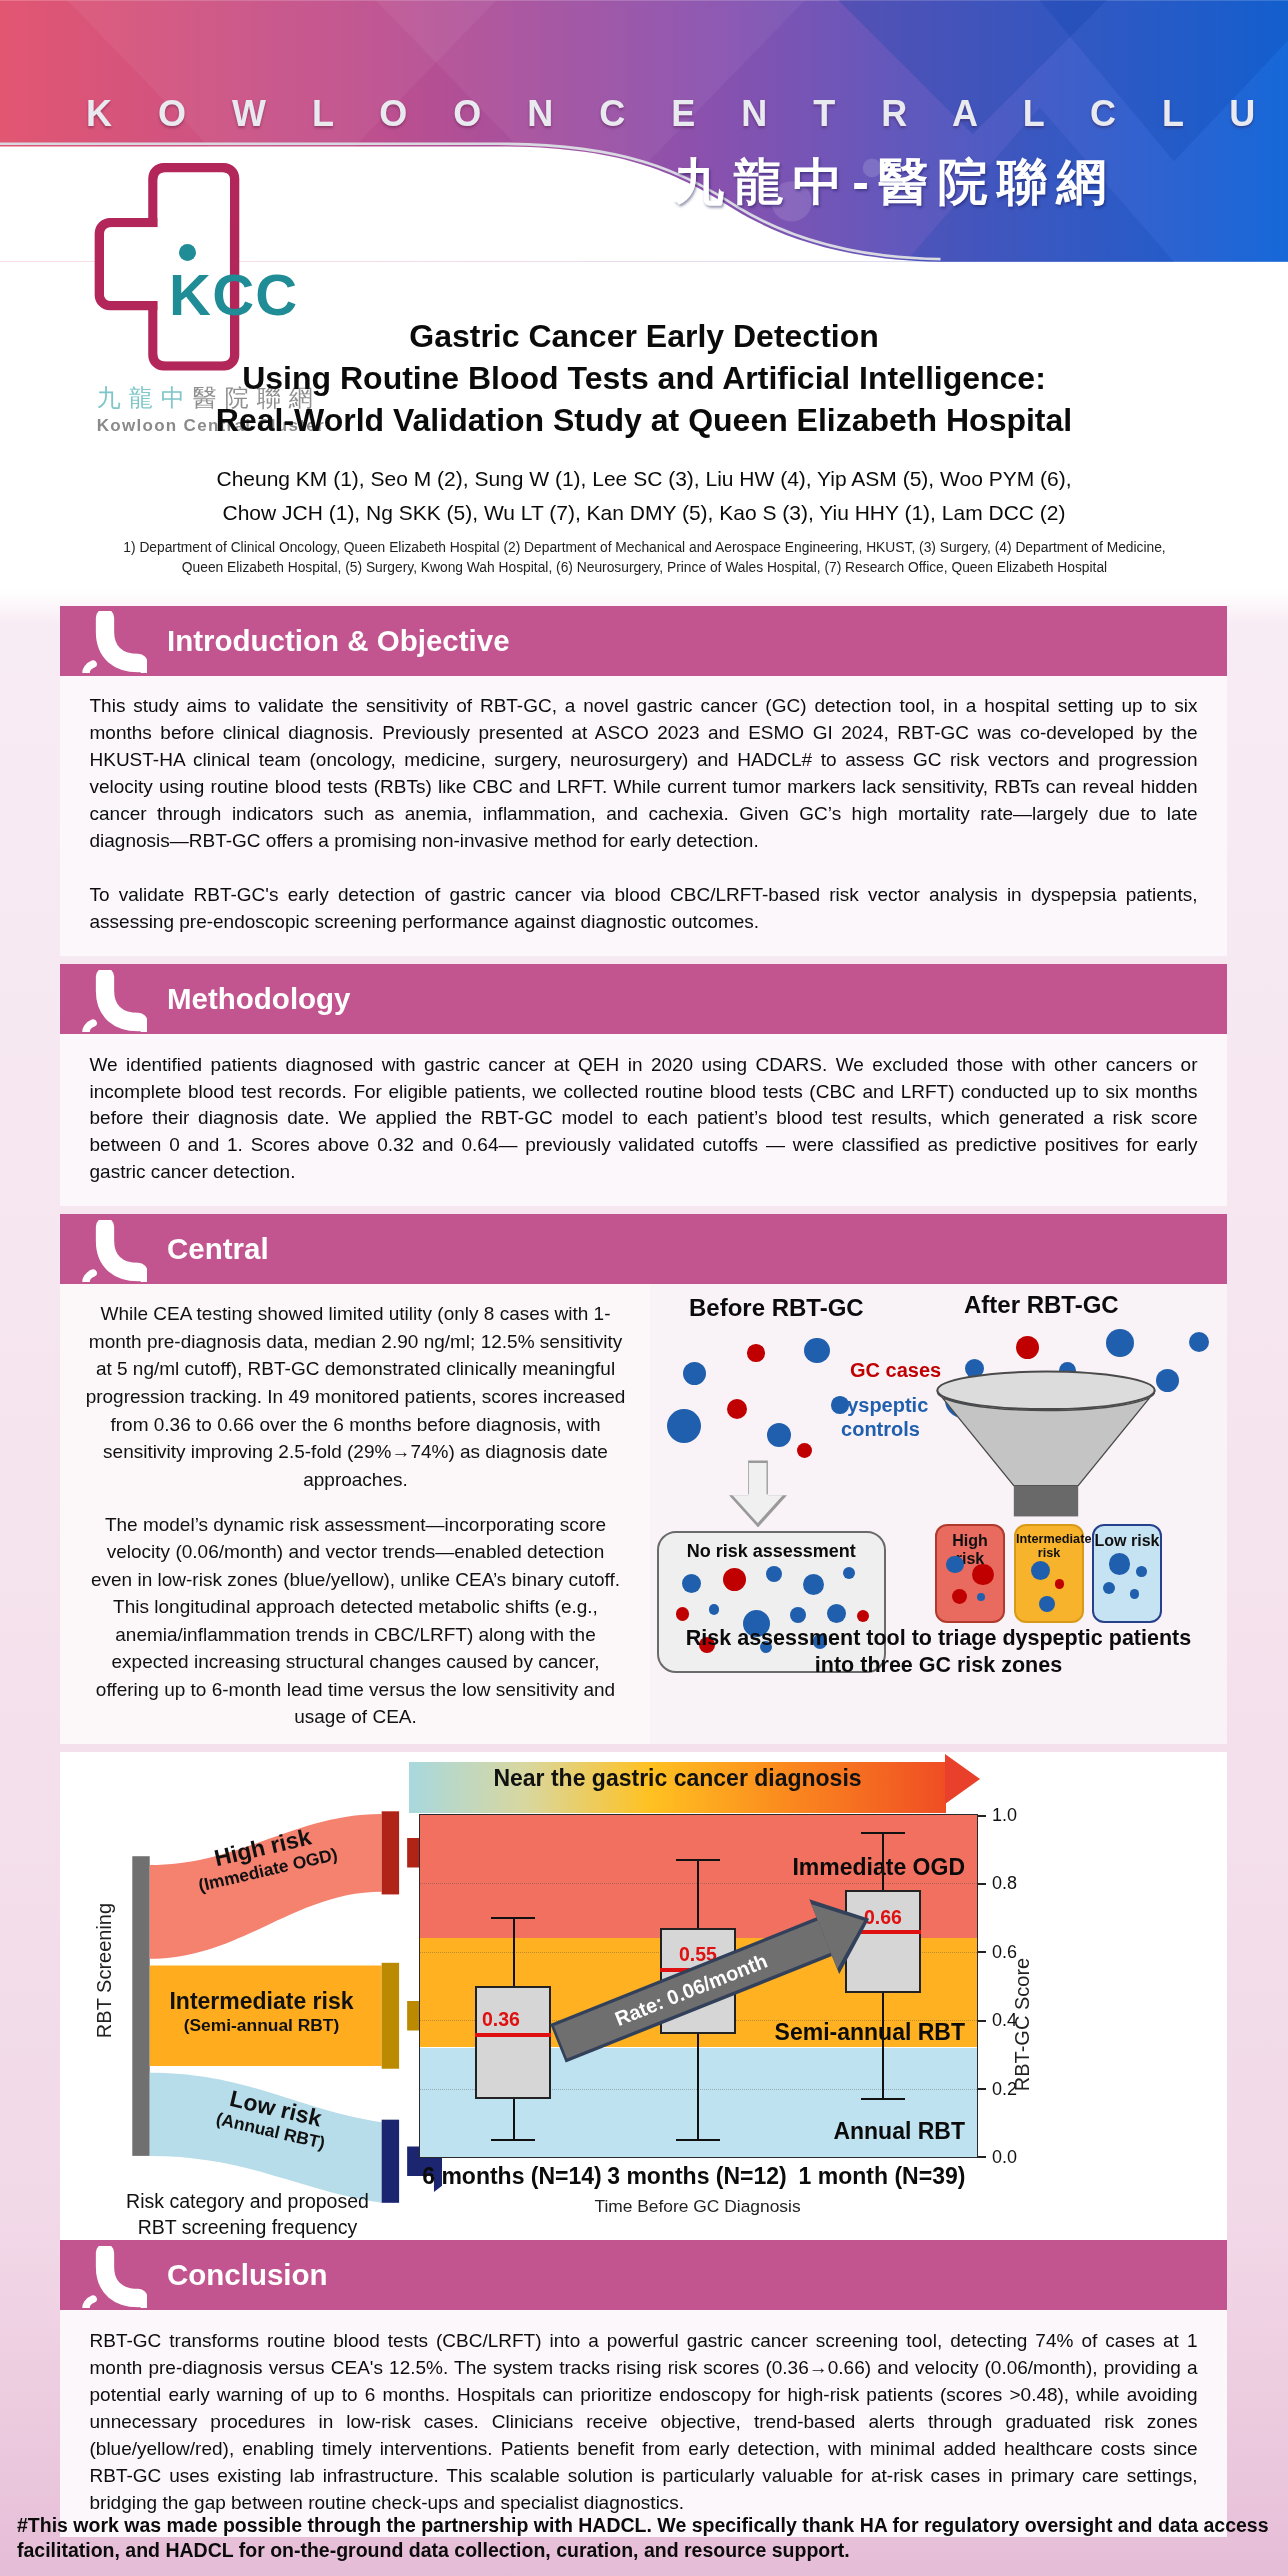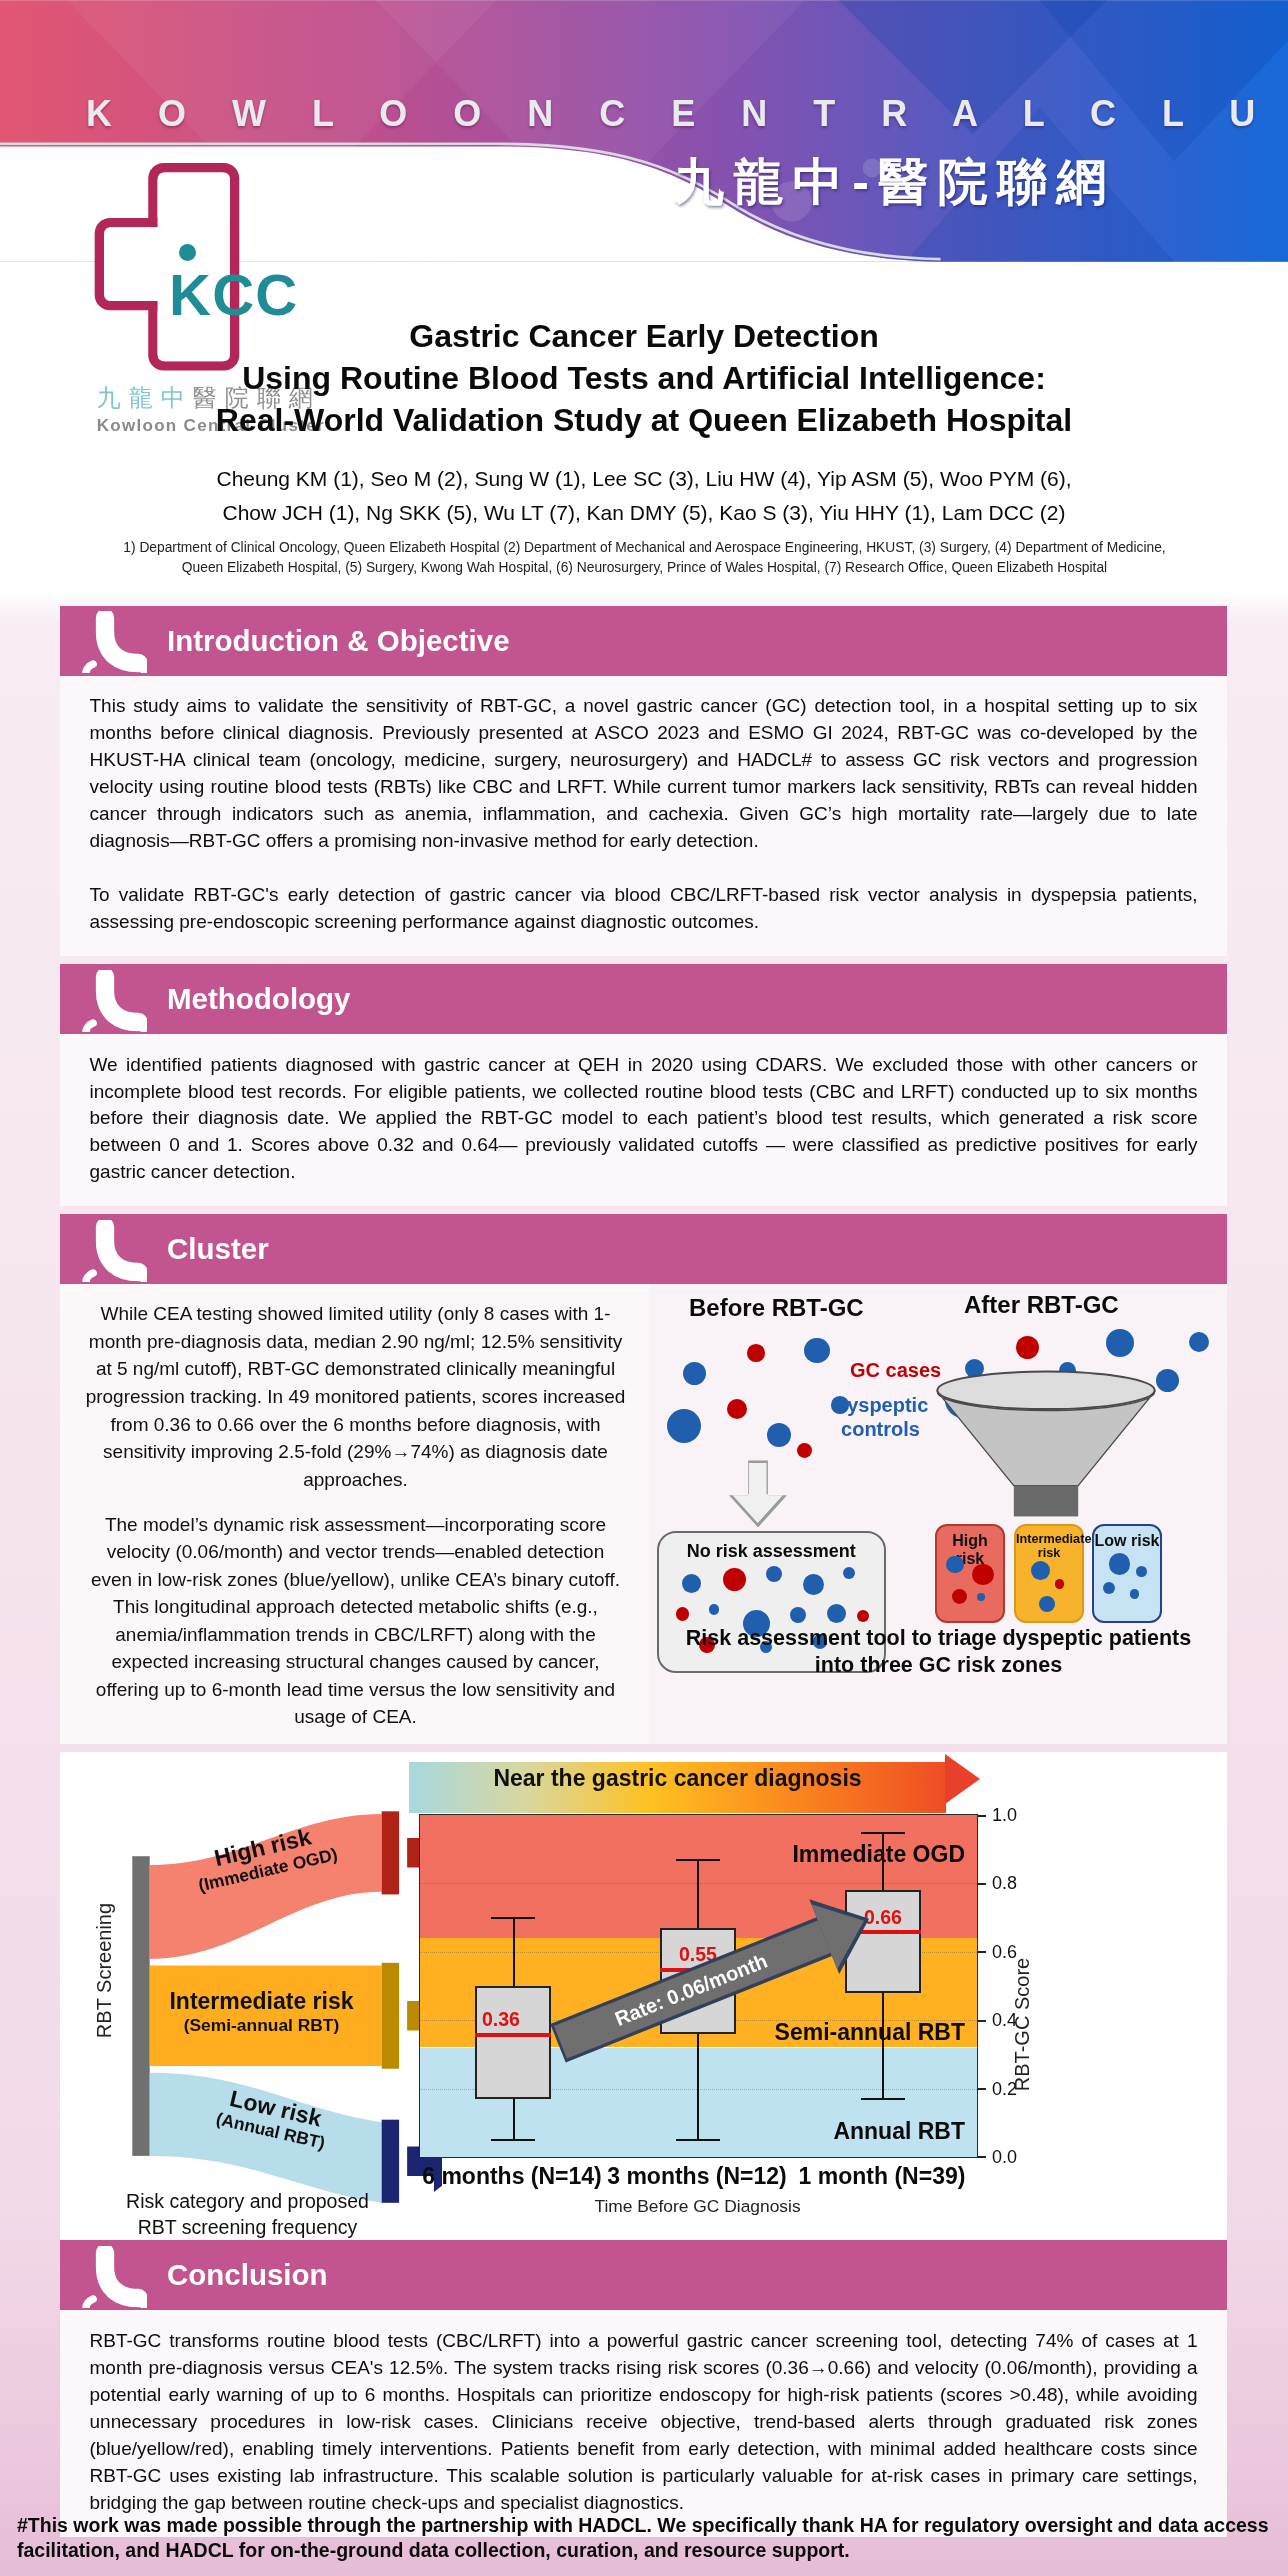--- a/index.html
+++ b/index.html
@@ -170,21 +170,21 @@
     <p>We identified patients diagnosed with gastric cancer at QEH in 2020 using CDARS. We excluded those with other cancers or incomplete blood test records. For eligible patients, we collected routine blood tests (CBC and LRFT) conducted up to six months before their diagnosis date. We applied the RBT-GC model to each patient’s blood test results, which generated a risk score between 0 and 1. Scores above 0.32 and 0.64— previously validated cutoffs — were classified as predictive positives for early gastric cancer detection.</p>
   </div>
   <div class="gap"></div>
 
   <div class="sec-bar">
     <svg class="sec-icon" viewBox="0 0 130 110">
       <path d="M52,10 v26 c0,40 26,58 62,58" stroke="#ffffff" stroke-width="34" fill="none" stroke-linecap="round"></path>
       <path d="M112,92 c10,0 14,8 13,16" stroke="#ffffff" stroke-width="16" fill="none" stroke-linecap="round"></path>
       <path d="M30,96 c-10,4 -14,12 -13,18" stroke="#ffffff" stroke-width="14" fill="none" stroke-linecap="round"></path>
     </svg>
-    <div class="sec-title">Cluster</div>
+    <div class="sec-title">Central</div>
   </div>
   <div class="result-body">
     <div class="result-left">
       <p>While CEA testing showed limited utility (only 8 cases with 1-month pre-diagnosis data, median 2.90 ng/ml; 12.5% sensitivity at 5 ng/ml cutoff), RBT-GC demonstrated clinically meaningful progression tracking. In 49 monitored patients, scores increased from 0.36 to 0.66 over the 6 months before diagnosis, with sensitivity improving 2.5-fold (29%→74%) as diagnosis date approaches.</p>
       <p>The model’s dynamic risk assessment—incorporating score velocity (0.06/month) and vector trends—enabled detection even in low-risk zones (blue/yellow), unlike CEA’s binary cutoff. This longitudinal approach detected metabolic shifts (e.g., anemia/inflammation trends in CBC/LRFT) along with the expected increasing structural changes caused by cancer, offering up to 6-month lead time versus the low sensitivity and usage of CEA.</p>
     </div>
     <div class="result-right" id="triage">
       <div class="rr-title" style="left:39px;top:9.4px;">Before RBT-GC</div>
       <div class="rr-title" style="left:314px;top:6.7px;">After RBT-GC</div>
       <div id="scatter-left" style="position:absolute;left:13.4px;top:48px;width:201px;height:127px;">
@@ -309,21 +309,21 @@
     <div class="plot-area" id="plot-area">
         <div class="zone" style="top: 233px; height: 109px; background: rgb(190, 226, 239);"></div>
         <div class="zone" style="top: 123px; height: 109px; background: rgb(255, 177, 33);"></div>
         <div class="zone" style="top: 0px; height: 123px; background: rgb(242, 112, 95);"></div>
         <div class="gridline" style="top: 274px;"></div>
         <div class="gridline" style="top: 205px;"></div>
         <div class="gridline" style="top: 137px;"></div>
         <div class="gridline" style="top: 68px;"></div>
         <div class="zone-label" style="top: 303px;">Annual RBT</div>
         <div class="zone-label" style="top: 204px;">Semi-annual RBT</div>
-        <div class="zone-label" style="top: 26px;">Immediate OGD</div>
+        <div class="zone-label" style="top: 39px;">Immediate OGD</div>
         <div class="whisker" style="left: 93px; top: 103px; height: 222px;"></div>
         <div class="wcap" style="left: 71px; width: 44px; top: 102px;"></div>
         <div class="wcap" style="left: 71px; width: 44px; top: 324px;"></div>
         <div class="bp-box" style="left: 55px; width: 76px; top: 171px; height: 113px;"></div>
         <div class="bp-med" style="left: 55px; width: 76px; top: 218px;"></div>
         <div class="bp-medlab" style="left: 55px; width: 52px; top: 193px;">0.36</div>
         <div class="whisker" style="left: 277px; top: 44px; height: 281px;"></div>
         <div class="wcap" style="left: 256px; width: 44px; top: 44px;"></div>
         <div class="wcap" style="left: 256px; width: 44px; top: 324px;"></div>
         <div class="bp-box" style="left: 240px; width: 76px; top: 113px; height: 106px;"></div>

